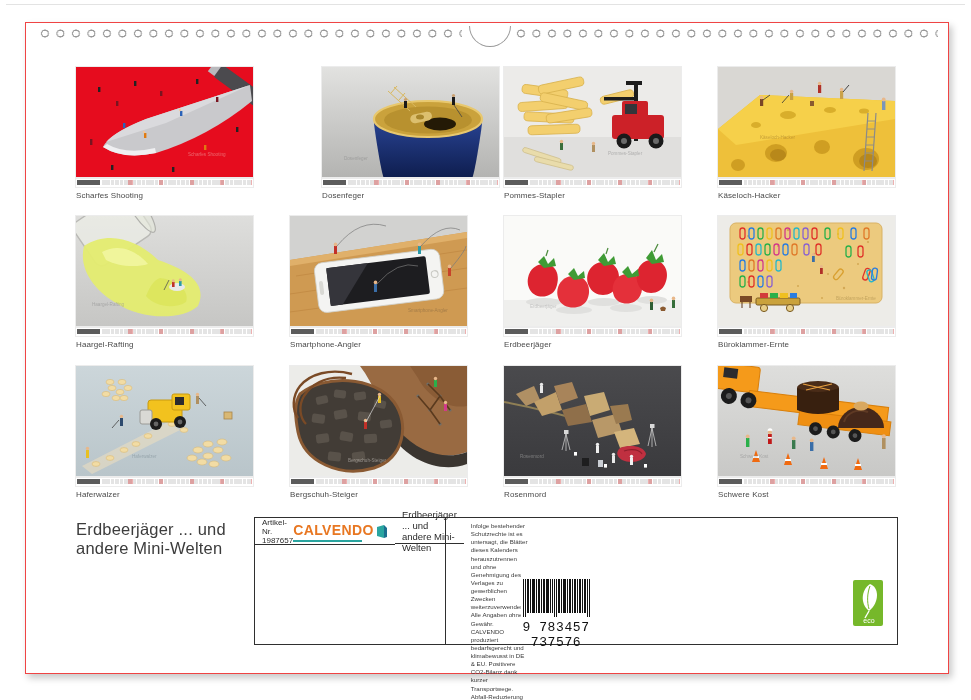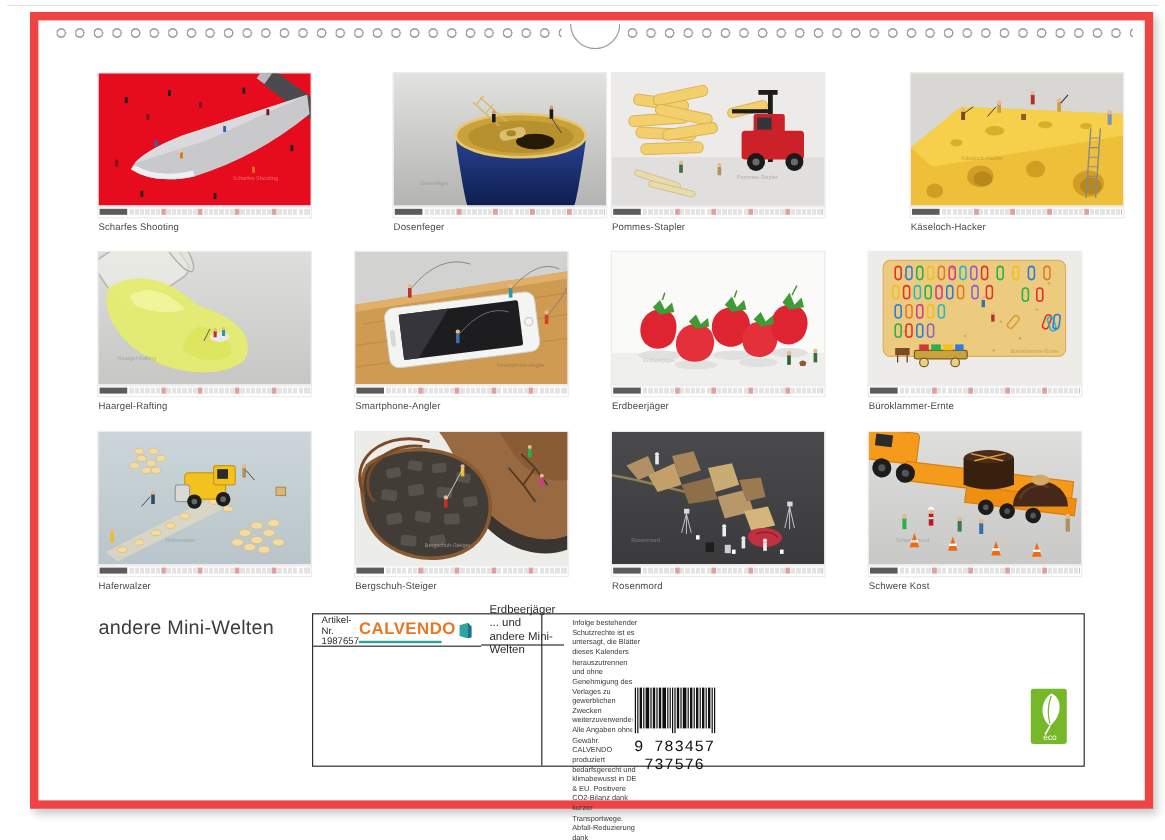--- a/index.html
+++ b/index.html
@@ -2,22 +2,22 @@
 <html><head>
 <meta charset="utf-8">
 <style>
   html,body{margin:0;padding:0;}
   body{
     width:971px;height:700px;position:relative;background:#ffffff;
     font-family:"Liberation Sans","DejaVu Sans",sans-serif;overflow:hidden;
   }
   .top-edge-line{position:absolute;left:6px;right:6px;top:4px;height:1px;background:#e3e3e3;}
   .sheet{
-    position:absolute;left:25px;top:10px;width:922px;height:650px;background:#ffffff;
-    border:7px solid #ef4444;box-shadow:3px 4px 7px rgba(0,0,0,.22);
+    position:absolute;left:25px;top:22px;width:922px;height:650px;background:#ffffff;
+    border:1px solid #ef4444;box-shadow:3px 4px 7px rgba(0,0,0,.22);
   }
   
   .holes{
     position:absolute;top:4px;height:13px;
     background-image:radial-gradient(circle 4px at 7px 6.5px,#ffffff 2.7px,#9a9a9a 3px,#9a9a9a 3.9px,rgba(0,0,0,0) 4.2px);
     background-size:15.5px 13px;background-repeat:repeat-x;
   }
   .holes.left{left:12px;width:424px;}
   .holes.right{left:488px;width:424px;}
   .hanger{
@@ -196,21 +196,21 @@
         </g>
       <text x="104" y="88" class="wm" fill="#8f8f8f">Pommes-Stapler</text>
     </svg>
     <div class="strip">
         <div class="mlabel"></div>
         <div class="days"></div>
       </div>
     <div class="caption">Pommes-Stapler</div>
   </div>
 
-  <div class="card" style="left:692px;top:44px;margin-left:35px;">
+  <div class="card" style="left:692px;top:44px;">
     <svg class="art" viewBox="0 0 177 111" preserveAspectRatio="none">
       <rect width="177" height="111" fill="#d9d7d3"></rect>
       <path d="M0,62 L42,28 L177,34 L177,111 L0,111 Z" fill="#eec03a"></path>
       <path d="M0,62 L42,28 L177,34 L177,52 L18,78 Z" fill="#f6d04a"></path>
       <g fill="#d9ae2b">
           <ellipse cx="70" cy="48" rx="8" ry="4"></ellipse>
           <ellipse cx="112" cy="43" rx="6" ry="3"></ellipse>
           <ellipse cx="146" cy="44" rx="5" ry="2.6"></ellipse>
           <ellipse cx="38" cy="58" rx="5" ry="3"></ellipse>
         </g>
@@ -713,20 +713,21 @@
       <text x="22" y="92" class="wm" fill="#8f8f8f">Schwere Kost</text>
     </svg>
     <div class="strip">
         <div class="mlabel"></div>
         <div class="days"></div>
       </div>
     <div class="caption">Schwere Kost</div>
   </div>
 
   <div class="big-title">
+    <div>Erdbeerjäger ... und</div>
     <div>andere Mini-Welten</div>
   </div>
 
   <div class="infobox">
     <div class="col-left">
       <div class="cellA">
         <span class="artikel">Artikel-Nr. 1987657</span>
         <span class="brand">
           <span>
             <span class="word">CALVENDO</span>

